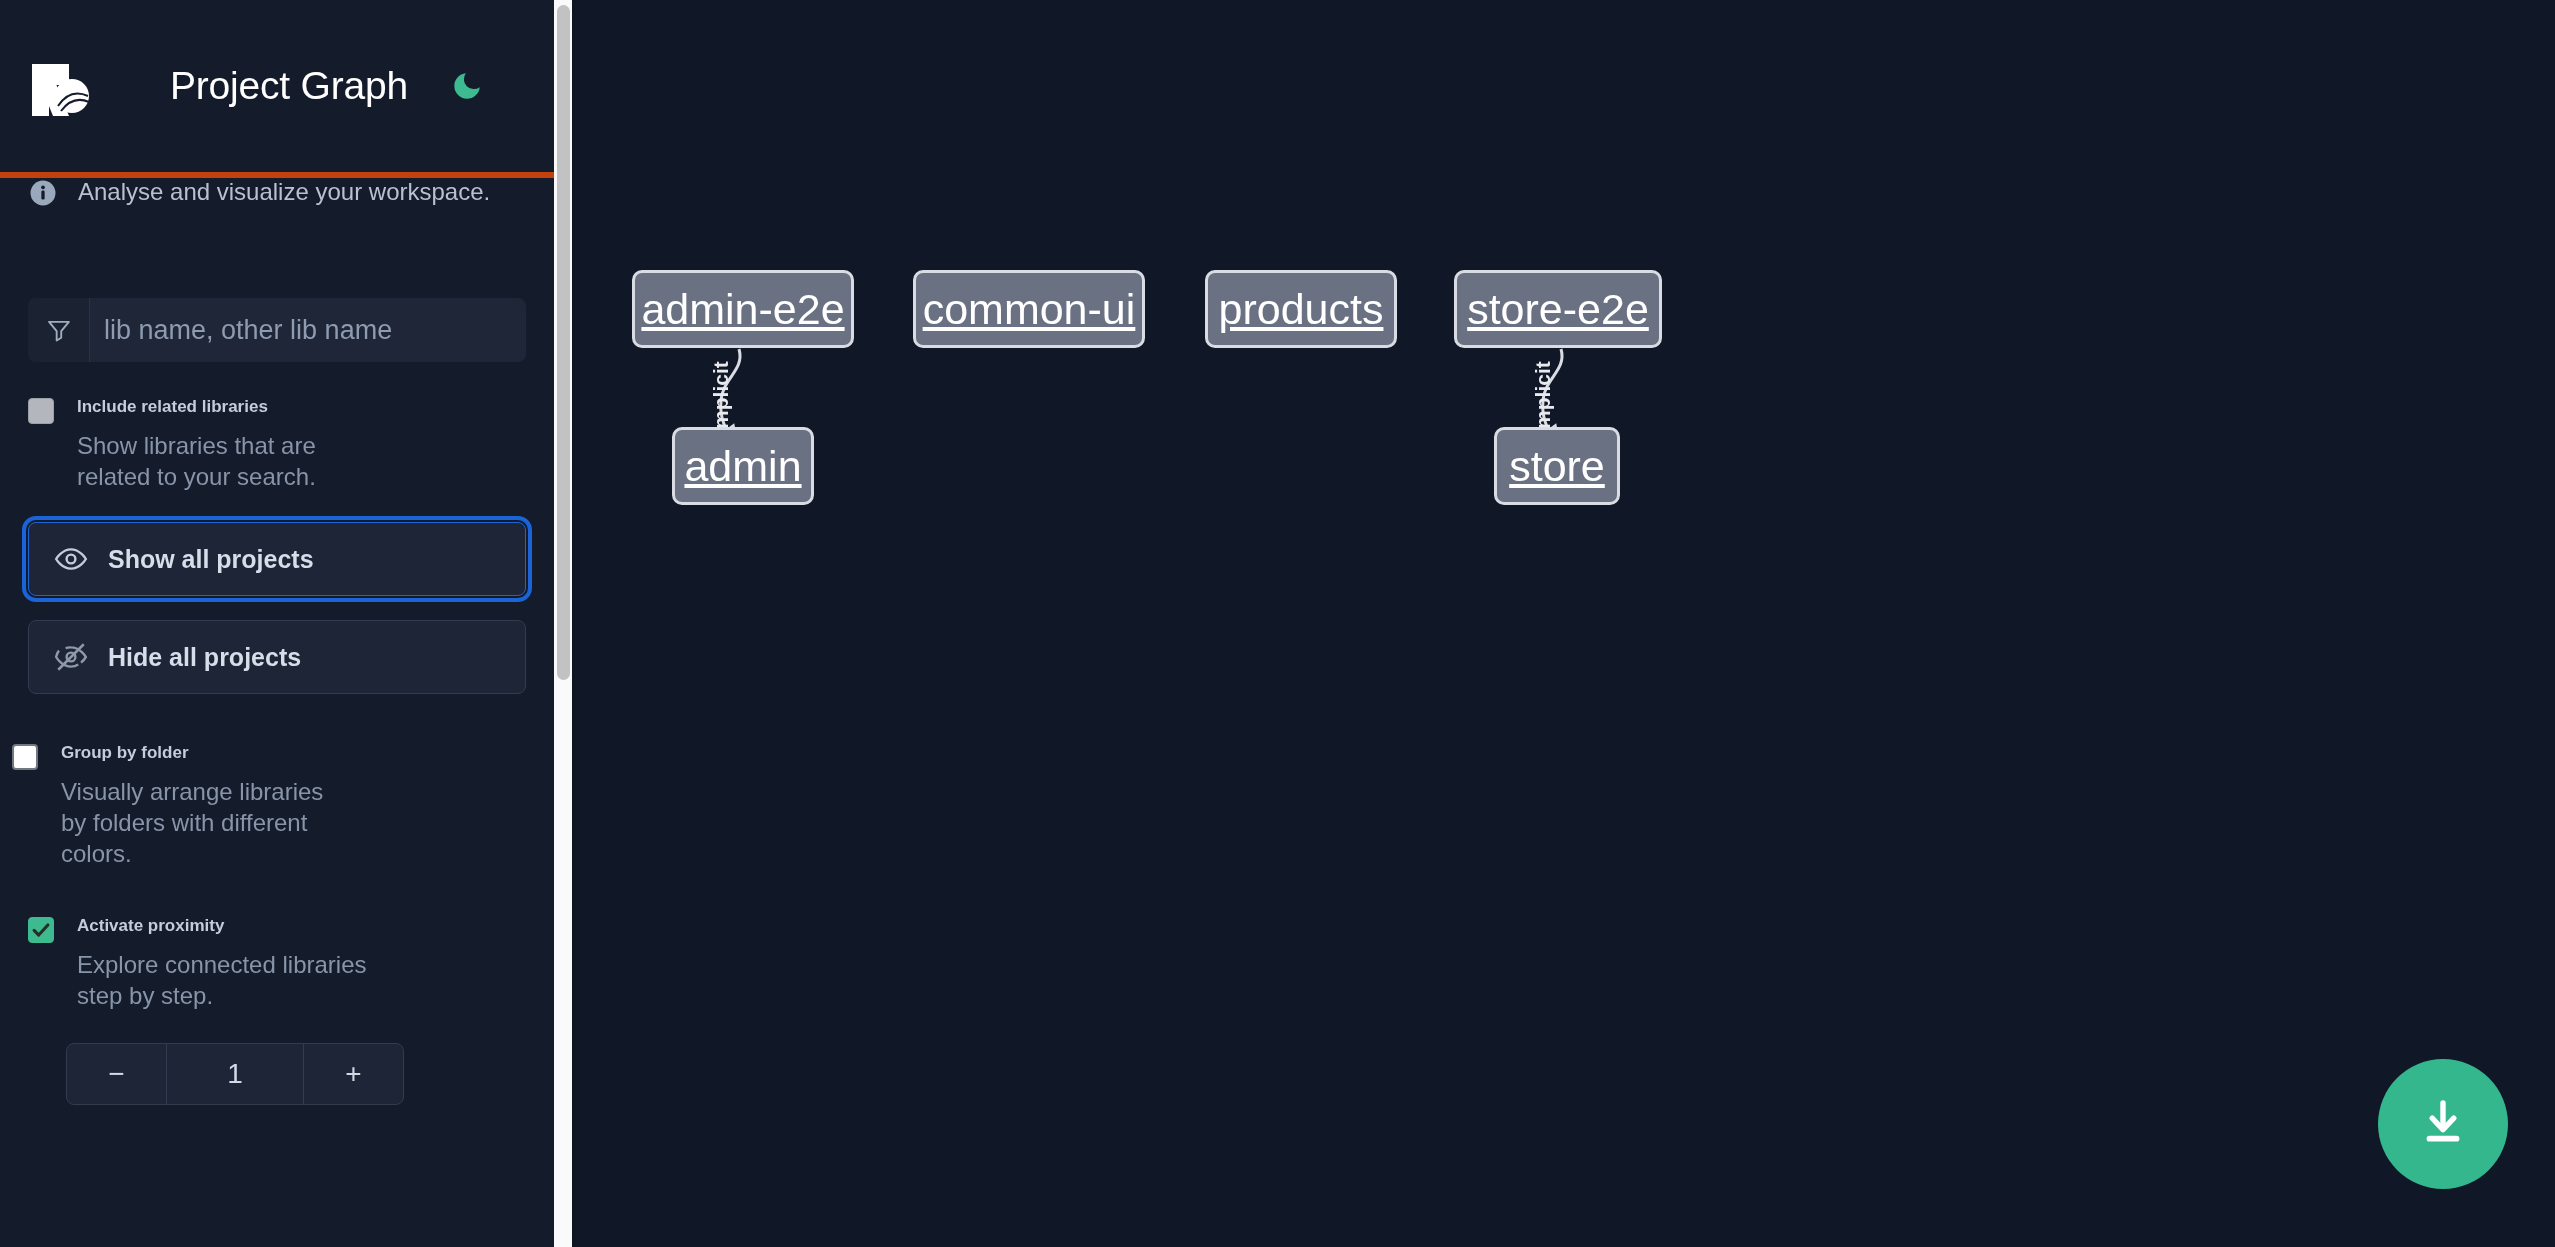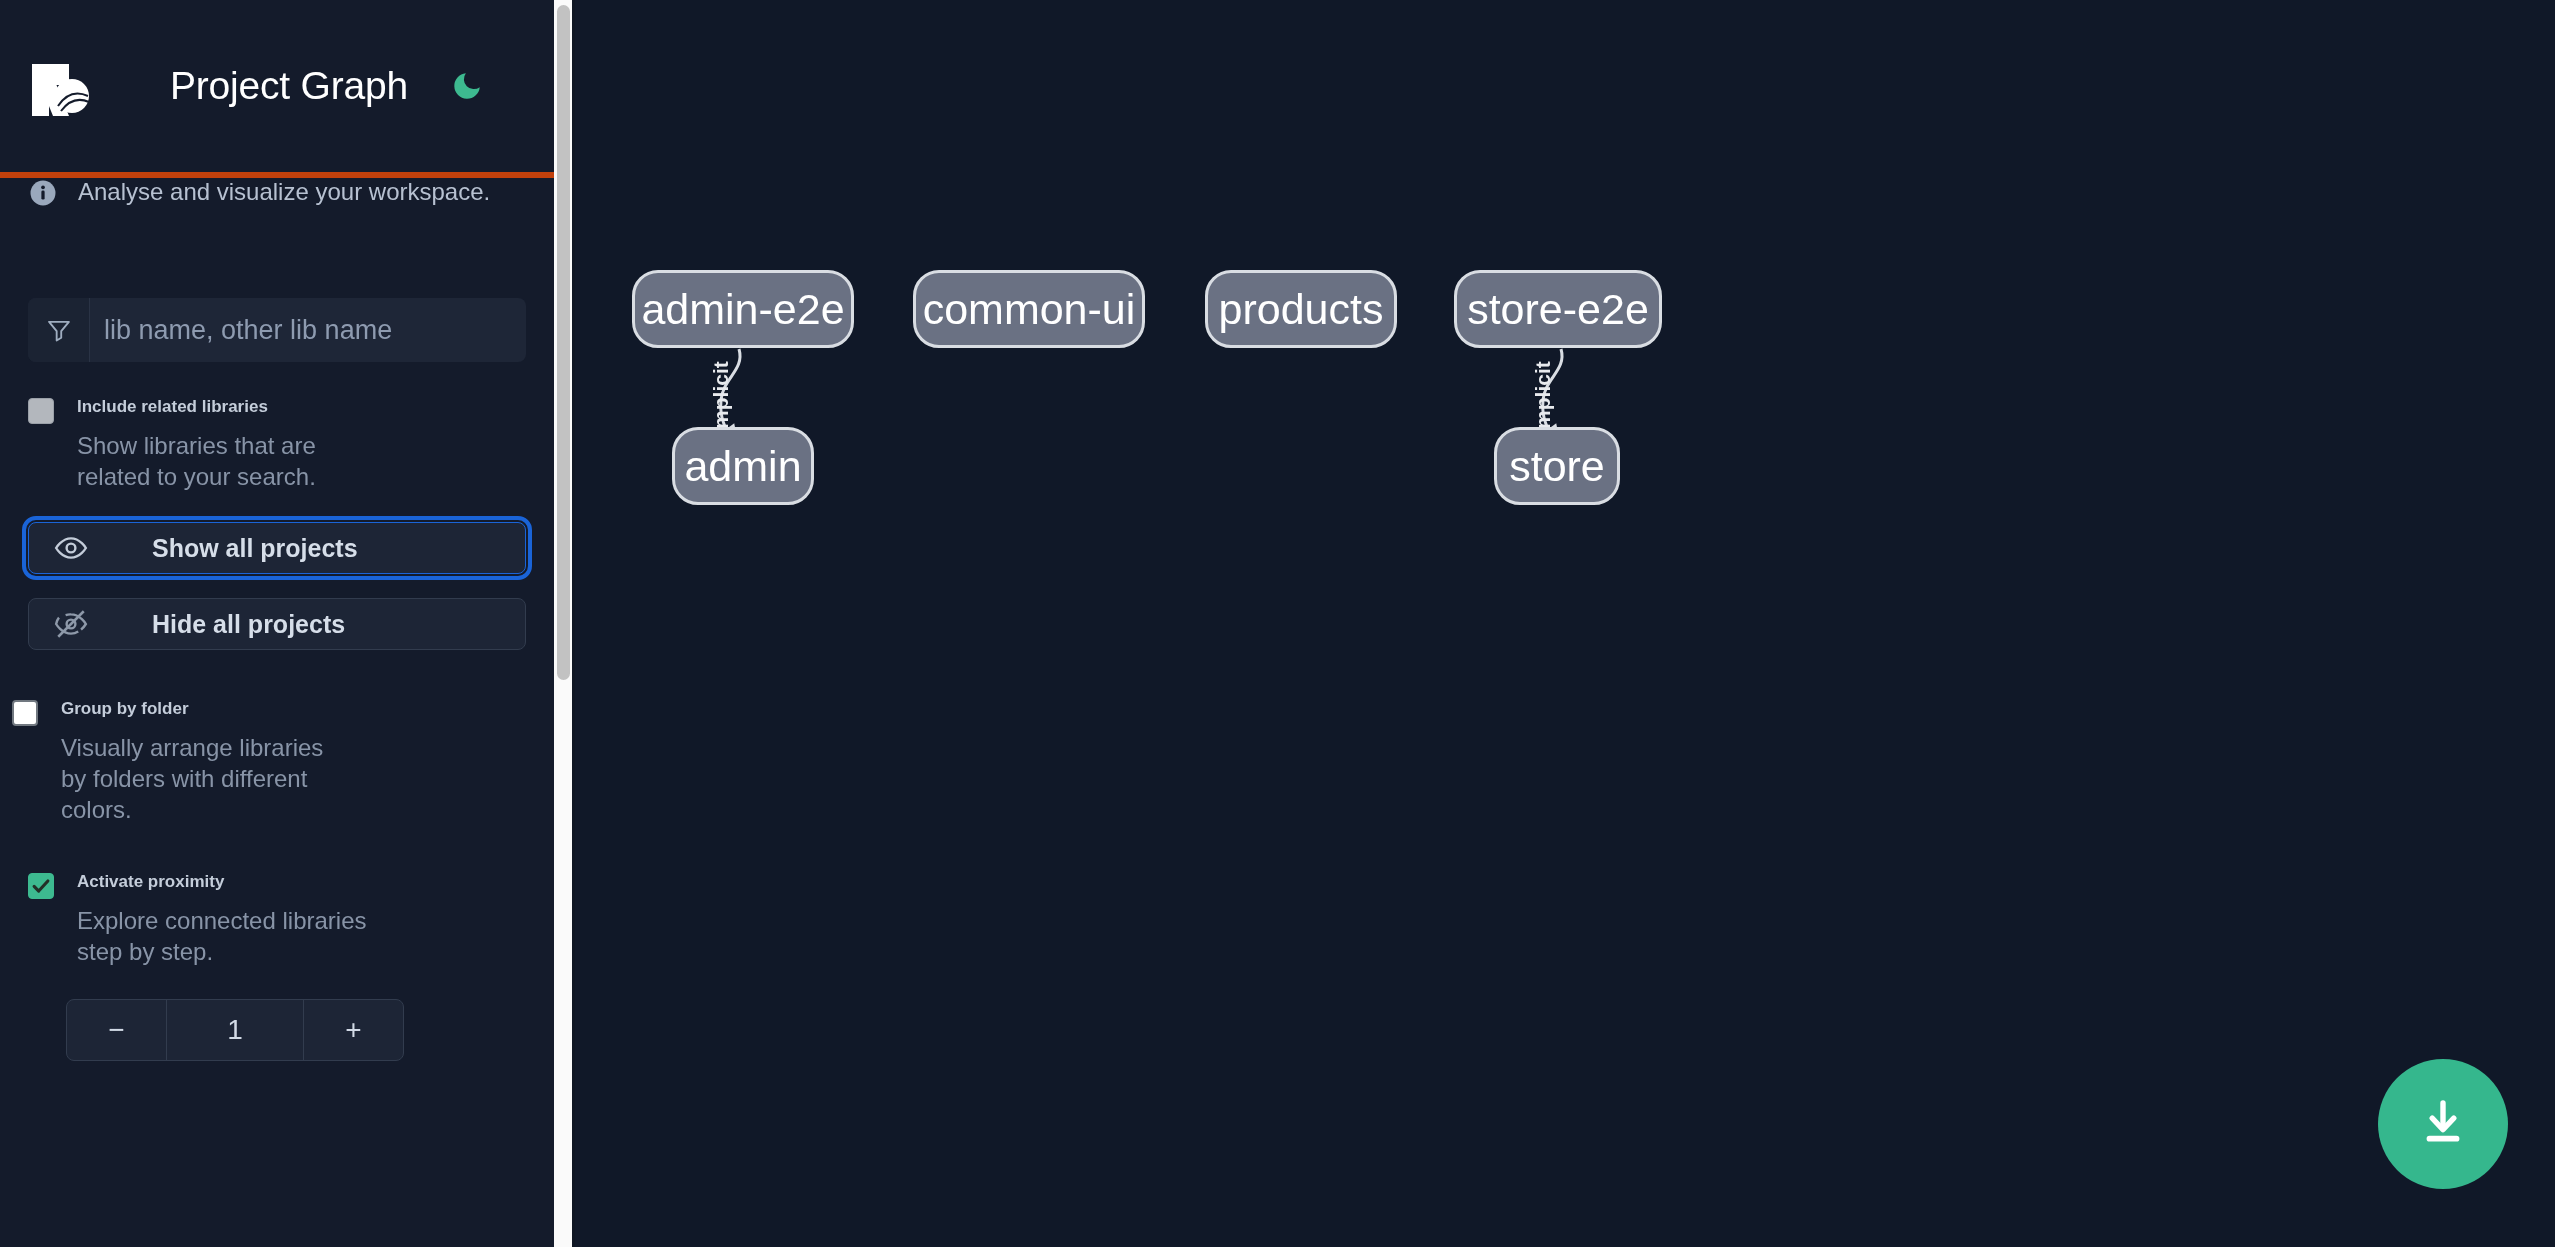--- a/index.html
+++ b/index.html
@@ -142,32 +142,31 @@
     margin-top: 8px;
     color: #8894a7;
     font-size: 24px;
     line-height: 31px;
     max-width: 290px;
   }
 
   
   .side-btn {
     margin: 0 28px;
-    height: 52px;
+    height: 74px;
     display: flex;
     align-items: center;
     background: #1d2536;
     border: 1px solid #323c4e;
     border-radius: 8px;
     color: #d6dee9;
     font-size: 25px;
     font-weight: bold;
     padding-left: 25px;
     cursor: pointer;
-    gap: 44px;
   }
   .side-btn .btn-ico { width: 34px; height: 34px; margin-right: 20px; flex:0 0 auto; }
   #show-all-btn {
     margin-top: 30px;
     outline: 4px solid #1a64d8;
     outline-offset: 2px;
     border-color: #1a64d8;
   }
   #hide-all-btn { margin-top: 24px; text-align: right; }
 
@@ -222,29 +221,30 @@
     left: 575px; top: 0;
     width: 1980px; height: 1247px;
     background: #101828;
     overflow: hidden;
   }
 
   .node {
     position: absolute;
     background: #6a7183;
     border: 3px solid #d9dde3;
-    border-radius: 26px;
+    border-radius: 10px;
     display: flex;
     align-items: center;
     justify-content: center;
     color: #ffffff;
     font-size: 43px;
     font-weight: 400;
     cursor: pointer;
     white-space: nowrap;
+    text-decoration: underline;
   }
 
   #edges { position: absolute; left: 0; top: 0; width: 1980px; height: 1247px; pointer-events: none; }
 
   .edge-label {
     position: absolute;
     color: #e8eaee;
     font-size: 21px;
     font-weight: bold;
     transform-origin: center center;

